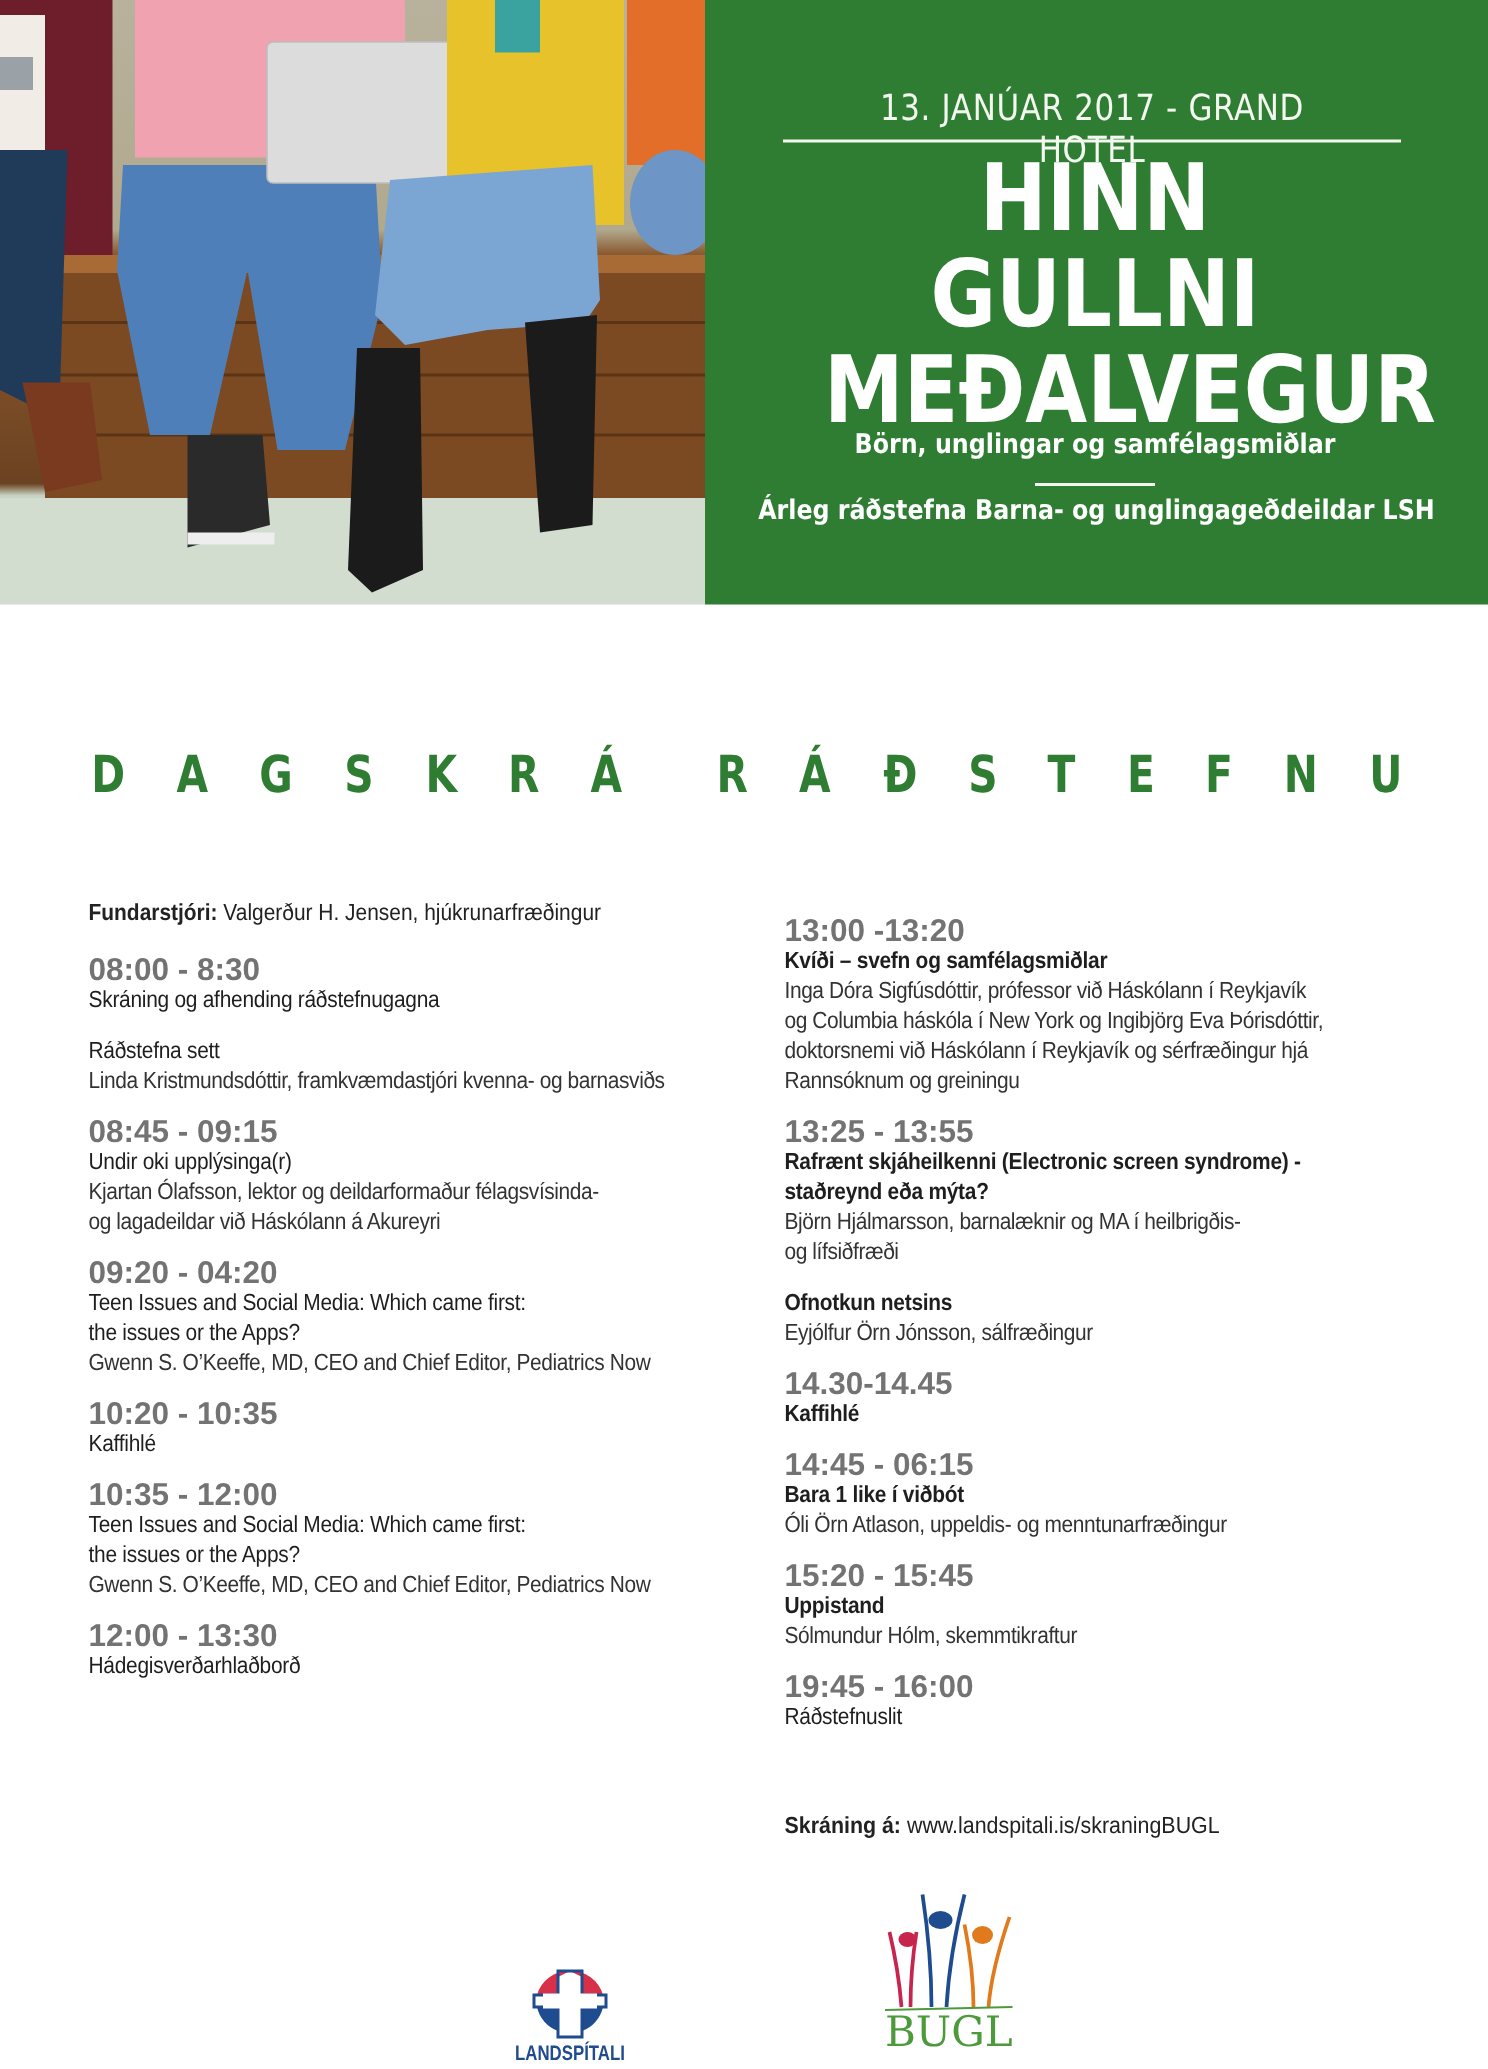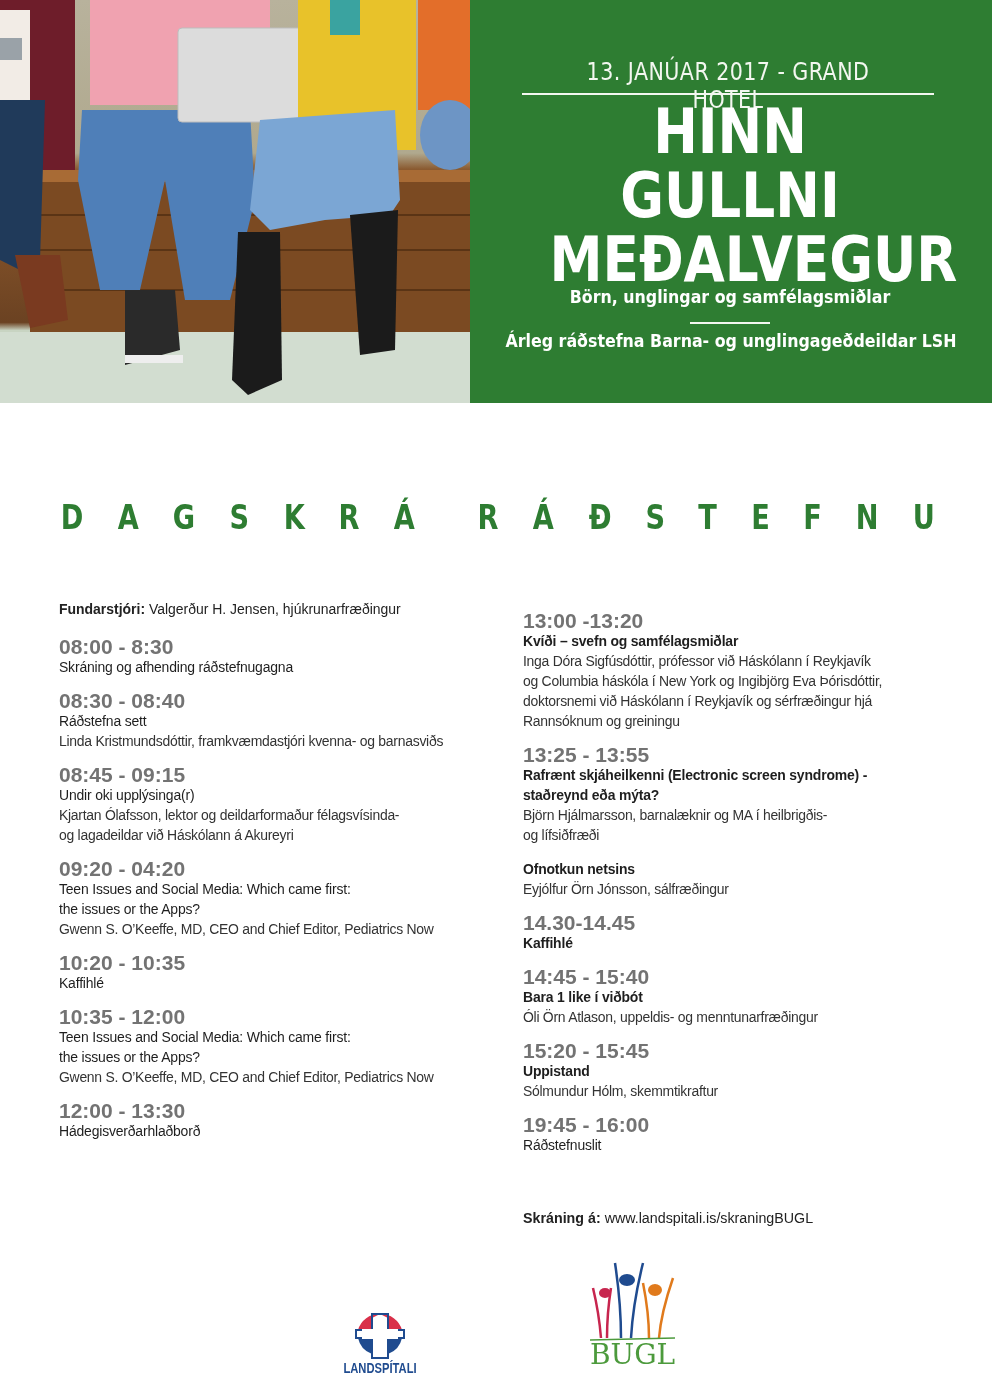--- a/index.html
+++ b/index.html
@@ -138,21 +138,20 @@
   <div class="chair narrow">
     <b>Fundarstjóri:</b><span> Valgerður H. Jensen, hjúkrunarfræðingur</span>
   </div>
 
   <div class="item">
     <div class="time">08:00 - 8:30</div>
     <div class="ititle narrow">Skráning og afhending ráðstefnugagna</div>
   </div>
 
   <div class="item">
-    <div class="time">08:30 - 08:40</div>
     <div class="ititle narrow">Ráðstefna sett</div>
     <div class="speaker narrow">Linda Kristmundsdóttir, framkvæmdastjóri kvenna- og barnasviðs</div>
   </div>
 
   <div class="item">
     <div class="time">08:45 - 09:15</div>
     <div class="ititle narrow">Undir oki upplýsinga(r)</div>
     <div class="speaker narrow">Kjartan Ólafsson, lektor og deildarformaður félagsvísinda-</div>
     <div class="speaker narrow">og lagadeildar við Háskólann á Akureyri</div>
   </div>
@@ -204,21 +203,21 @@
     <div class="ititle bold narrow">Ofnotkun netsins</div>
     <div class="speaker narrow">Eyjólfur Örn Jónsson, sálfræðingur</div>
   </div>
 
   <div class="item">
     <div class="time">14.30-14.45</div>
     <div class="ititle bold narrow">Kaffihlé</div>
   </div>
 
   <div class="item">
-    <div class="time">14:45 - 15:40</div>
+    <div class="time">14:45 - 06:15</div>
     <div class="ititle bold narrow">Bara 1 like í viðbót</div>
     <div class="speaker narrow">Óli Örn Atlason, uppeldis- og menntunarfræðingur</div>
   </div>
 
   <div class="item">
     <div class="time">15:20 - 15:45</div>
     <div class="ititle bold narrow">Uppistand</div>
     <div class="speaker narrow">Sólmundur Hólm, skemmtikraftur</div>
   </div>
 

